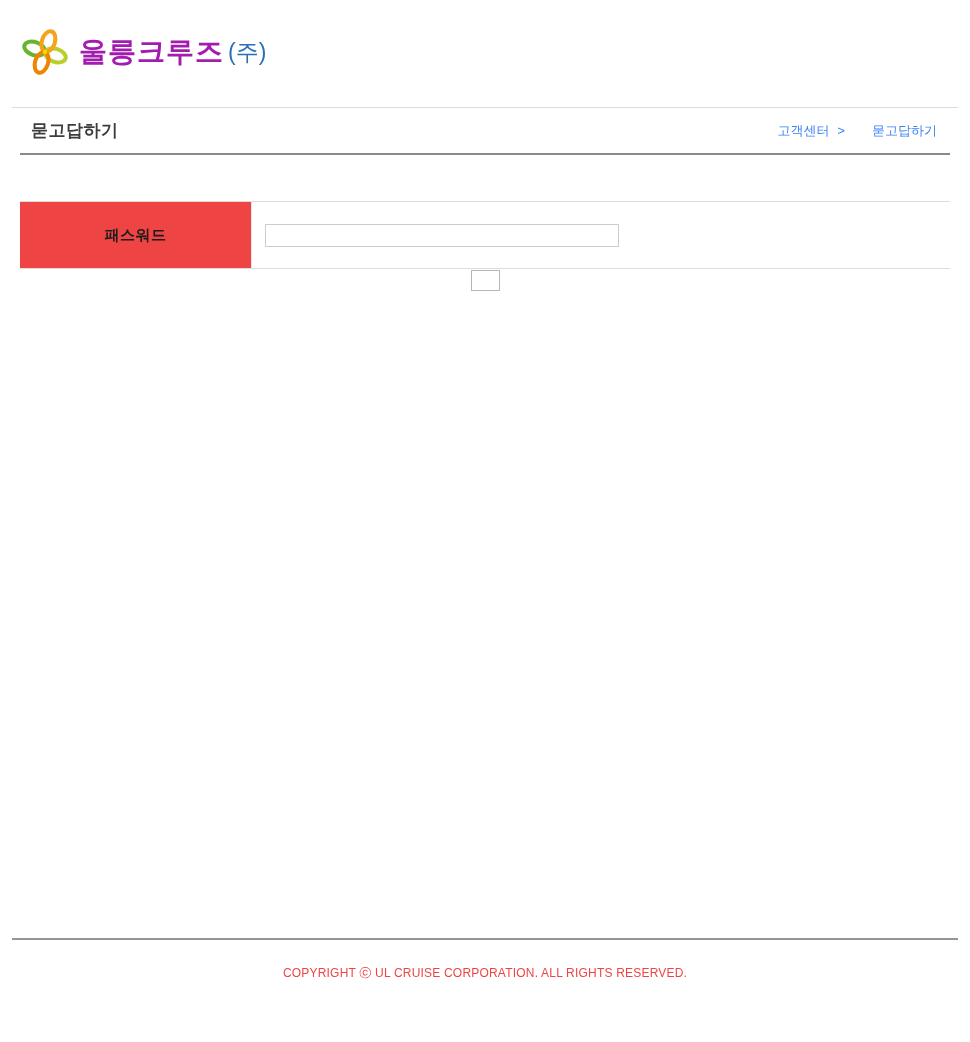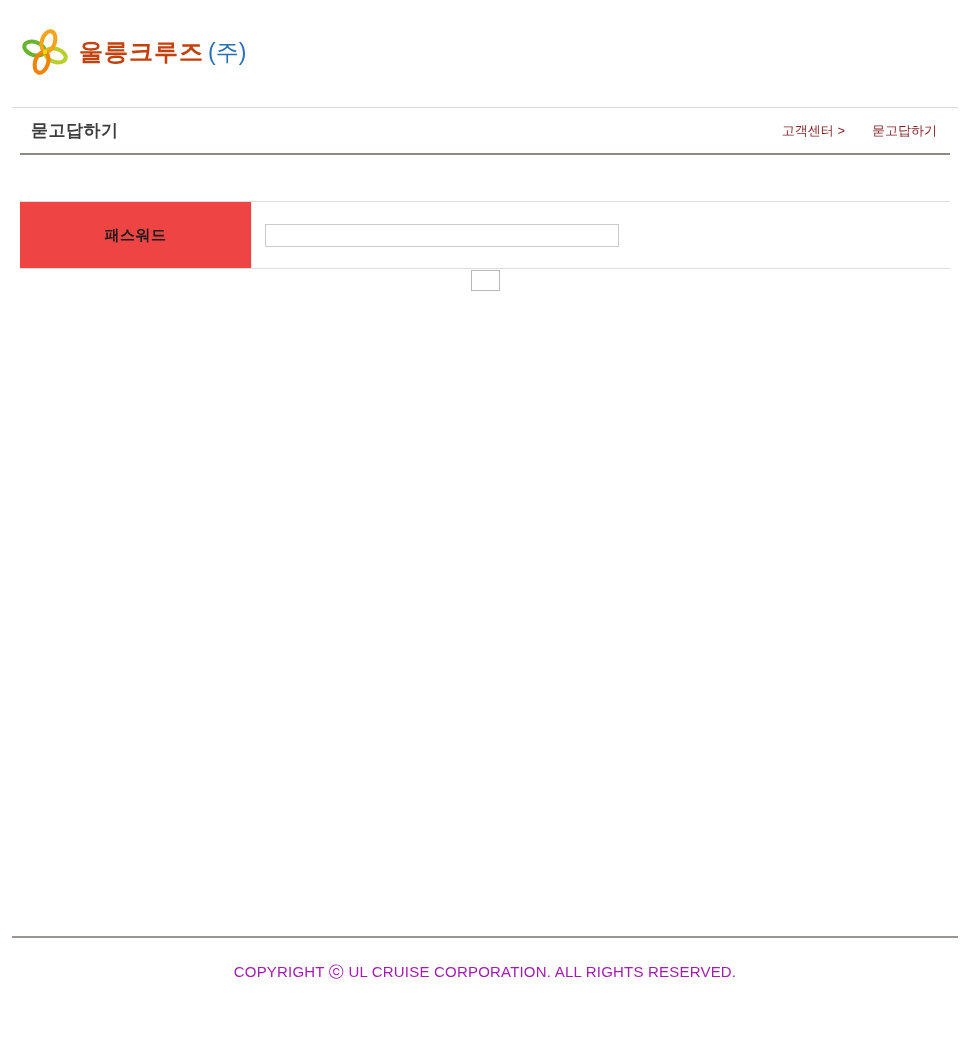--- a/index.html
+++ b/index.html
@@ -24,23 +24,23 @@
     left: 22px;
     top: 27px;
     display: flex;
     align-items: center;
     text-decoration: none;
     cursor: pointer;
   }
   .logo-icon { width: 46px; height: 50px; display: block; }
   .logo-text {
     margin-left: 11px;
-    font-size: 24px;
+    font-size: 28px;
     font-weight: 700;
-    color: #c2410c;
+    color: #a21caf;
     letter-spacing: 1px;
     line-height: 1;
   }
   .logo-suffix {
     margin-left: 4px;
     font-size: 23px;
     font-weight: 400;
     color: #2a70b6;
     line-height: 1;
   }
@@ -60,23 +60,24 @@
     padding-right: 33px;
   }
   .page-title {
     font-size: 17px;
     font-weight: 700;
     color: #3d3d3d;
     letter-spacing: 0.5px;
   }
   .breadcrumb {
     font-size: 13px;
-    color: #7f1d1d;
-    display: flex;
-    align-items: center;
+    color: #3b82f6;
+    display: flex;
+    align-items: center;
+    font-family: Liberation Mono, monospace;
   }
   .breadcrumb .crumb-parent { margin-right: 27px; cursor: pointer; }
   .title-thickline {
     margin: 0 20px;
     height: 2px;
     background: #8f8984;
   }
 
   
   .form-gap { height: 46px; }
@@ -139,22 +140,22 @@
   .flex-spacer { flex: 1 1 auto; }
   .site-footer { padding-bottom: 60px; }
   .footer-line {
     margin: 0 12px;
     height: 2px;
     background: #9a958f;
   }
   .copyright {
     margin-top: 25px;
     text-align: center;
-    font-size: 15px;
-    color: #a21caf;
+    font-size: 12px;
+    color: #ef4444;
     letter-spacing: 0.2px;
   }
 </style>
 </head>
 <body>
 
 <div class="page">
 
   <header class="site-header">
     <a class="logo">

